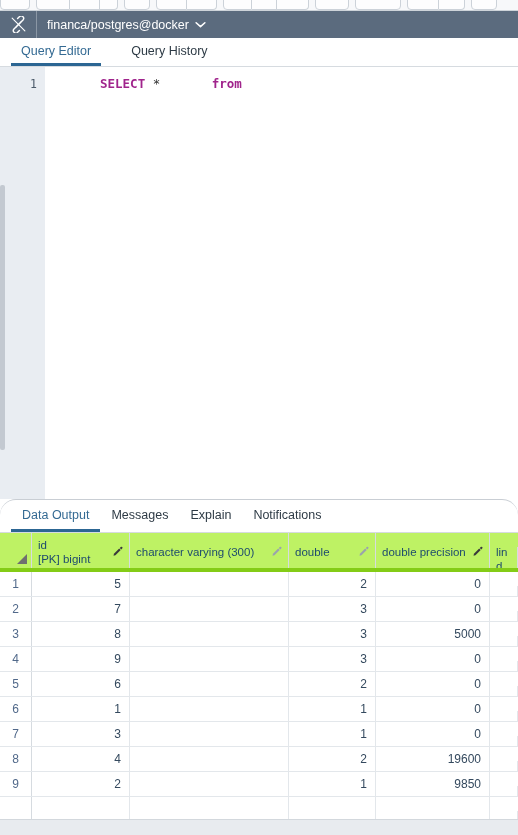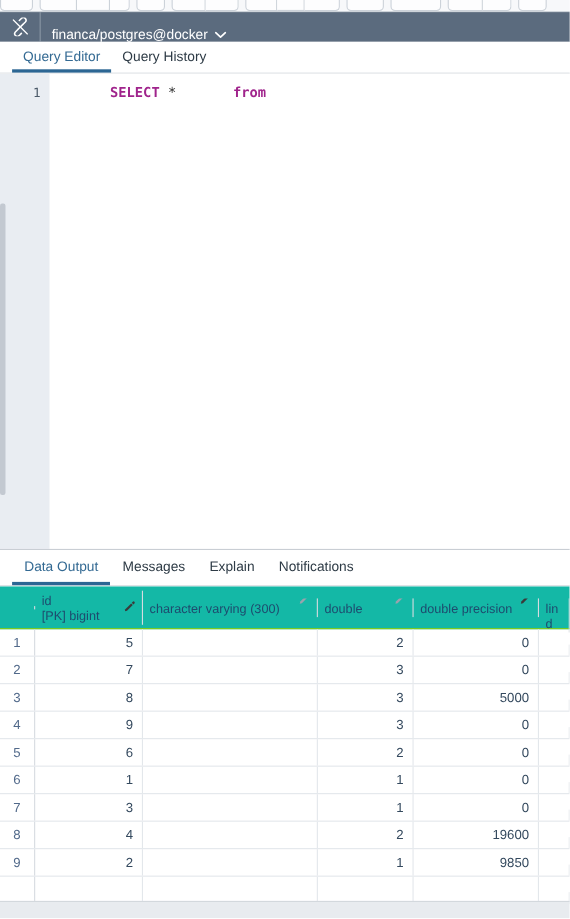--- a/index.html
+++ b/index.html
@@ -42,21 +42,21 @@
   .tb-group .tb-btn:first-child { border-left: 1px solid #ccd2d9; border-top-left-radius: 4px; border-bottom-left-radius: 4px; }
   .tb-group .tb-btn:last-child { border-top-right-radius: 4px; border-bottom-right-radius: 4px; }
 
   
   #connbar {
     position: absolute;
     left: 0; top: 11px;
     width: 518px; height: 27px;
     background: #5b6b7e;
     display: flex;
-    align-items: flex-end;
+    align-items: center;
     box-sizing: border-box;
   }
   #connbar .conn-icon {
     width: 37px;
     height: 27px;
     display: flex;
     align-items: center;
     justify-content: center;
     border-right: 1px solid #8b97a5;
     box-sizing: border-box;
@@ -78,20 +78,21 @@
   #editor-tabs {
     position: absolute;
     left: 0; top: 38px;
     width: 518px; height: 29px;
     background: #ffffff;
     border-bottom: 1px solid #d6dbe0;
     box-sizing: border-box;
     display: flex;
     align-items: stretch;
     padding-left: 11px;
+    gap: 20px;
   }
   .etab {
     display: flex;
     align-items: center;
     padding: 0 10px;
     font-size: 12.5px;
     color: #2e3b46;
     box-sizing: border-box;
     border-bottom: 3px solid transparent;
     white-space: nowrap;
@@ -149,20 +150,21 @@
   }
 
   
   #bottom {
     position: absolute;
     left: 0; top: 499px;
     width: 518px; height: 336px;
     background: #ffffff;
     border-top: 1px solid #c9ced4;
     box-sizing: border-box;
+    border-radius: 16px;
   }
   #output-tabs {
     height: 33px;
     display: flex;
     align-items: stretch;
     padding-left: 11px;
     border-bottom: 1px solid #d6dbe0;
     box-sizing: border-box;
   }
   .otab {
@@ -186,24 +188,23 @@
     height: 302px;
     overflow: hidden;
     box-sizing: border-box;
   }
   .grid-row {
     display: flex;
     box-sizing: border-box;
   }
   #grid-header {
     height: 39px;
-    border-bottom: 1px solid #84cc16;
-    background: #14b8a6;
-    box-sizing: border-box;
-    align-items: center;
+    border-bottom: 4px solid #84cc16;
+    background: #bef264;
+    box-sizing: border-box;
   }
   .hcell {
     box-sizing: border-box;
     border-right: 1px solid #d6dbe0;
     padding: 3px 6px 0 6px;
     position: relative;
     display: flex;
     flex-direction: column;
     justify-content: center;
     overflow: hidden;

